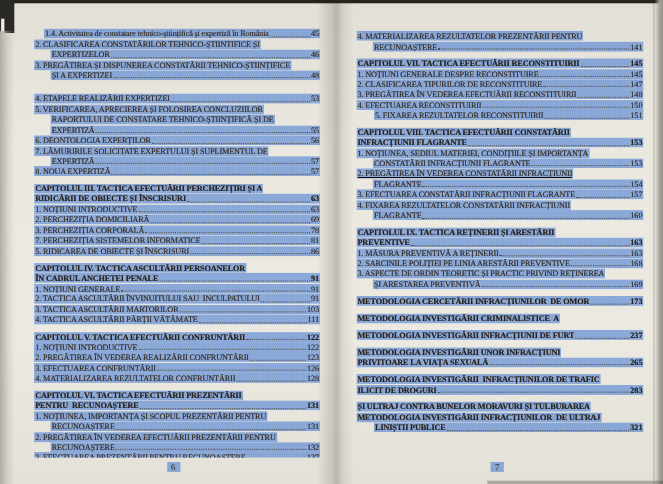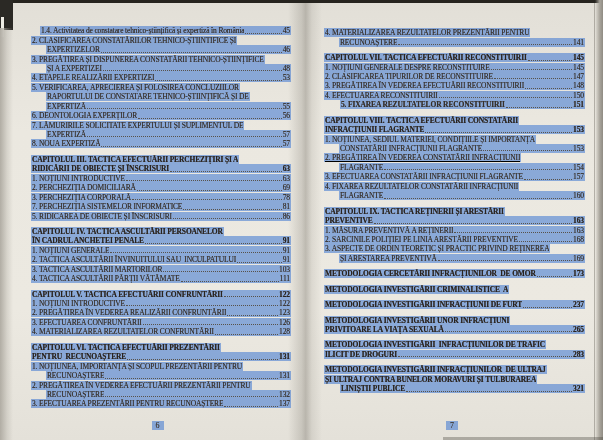--- a/index.html
+++ b/index.html
@@ -55,21 +55,21 @@
 <div class="paper"></div>
 <div class="gutter"></div>
 
 <div class="page page-left">
   <div class="page-lines">
       <div class="row" style="padding-left: 9px;"><span class="hl full"><span class="t">1.4. Activitatea de constatare tehnico-științifică și expertiză în România</span><span class="dots"></span><span class="pg">45</span></span></div>
       <div class="row" style="padding-left: 0px;"><span class="hl"><span class="t">2. CLASIFICAREA CONSTATĂRILOR TEHNICO-ȘTIINTIFICE ȘI</span></span></div>
       <div class="row" style="padding-left: 15px;"><span class="hl full"><span class="t">EXPERTIZELOR</span><span class="dots"></span><span class="pg">46</span></span></div>
       <div class="row" style="padding-left: 0px;"><span class="hl"><span class="t">3. PREGĂTIREA ȘI DISPUNEREA CONSTATĂRII TEHNICO-ȘTIINȚIFICE</span></span></div>
       <div class="row" style="padding-left: 15px;"><span class="hl full"><span class="t">ȘI A EXPERTIZEI</span><span class="dots"></span><span class="pg">48</span></span></div>
-      <div class="row" style="padding-left: 0px;"><span class="hl full"><span class="t">4. ETAPELE REALIZĂRII EXPERTIZEI</span><span class="dots"></span><span class="pg">53</span></span></div>
+      <div class="row" style="padding-left: 0px; margin-top: 12px;"><span class="hl full"><span class="t">4. ETAPELE REALIZĂRII EXPERTIZEI</span><span class="dots"></span><span class="pg">53</span></span></div>
       <div class="row" style="padding-left: 0px;"><span class="hl"><span class="t">5. VERIFICAREA, APRECIEREA ȘI FOLOSIREA CONCLUZIILOR</span></span></div>
       <div class="row" style="padding-left: 15px;"><span class="hl"><span class="t">RAPORTULUI DE CONSTATARE TEHNICO-ȘTIINȚIFICĂ ȘI DE</span></span></div>
       <div class="row" style="padding-left: 15px;"><span class="hl full"><span class="t">EXPERTIZĂ</span><span class="dots"></span><span class="pg">55</span></span></div>
       <div class="row" style="padding-left: 0px;"><span class="hl full"><span class="t">6. DEONTOLOGIA EXPERȚILOR</span><span class="dots"></span><span class="pg">56</span></span></div>
       <div class="row" style="padding-left: 0px;"><span class="hl"><span class="t">7. LĂMURIRILE SOLICITATE EXPERTULUI ȘI SUPLIMENTUL DE</span></span></div>
       <div class="row" style="padding-left: 15px;"><span class="hl full"><span class="t">EXPERTIZĂ</span><span class="dots"></span><span class="pg">57</span></span></div>
       <div class="row" style="padding-left: 0px;"><span class="hl full"><span class="t">8. NOUA EXPERTIZĂ</span><span class="dots"></span><span class="pg">57</span></span></div>
       <div class="row gap"></div>
       <div class="row" style="padding-left: 0px;"><span class="hl bold"><span class="t">CAPITOLUL III. TACTICA EFECTUĂRII PERCHEZIȚIRI ȘI A</span></span></div>
       <div class="row" style="padding-left: 0px;"><span class="hl full bold"><span class="t">RIDICĂRII DE OBIECTE ȘI ÎNSCRISURI</span><span class="dots"></span><span class="pg">63</span></span></div>
@@ -106,21 +106,21 @@
 <div class="page page-right">
   <div class="page-lines">
       <div class="row" style="padding-left: 0px;"><span class="hl"><span class="t">4. MATERIALIZAREA REZULTATELOR PREZENTĂRII PENTRU</span></span></div>
       <div class="row" style="padding-left: 15px;"><span class="hl full"><span class="t">RECUNOAȘTERE</span><span class="dots"></span><span class="pg">141</span></span></div>
       <div class="row gap"></div>
       <div class="row" style="padding-left: 0px;"><span class="hl full bold"><span class="t">CAPITOLUL VII. TACTICA EFECTUĂRII RECONSTITUIRII</span><span class="dots"></span><span class="pg">145</span></span></div>
       <div class="row" style="padding-left: 0px;"><span class="hl full"><span class="t">1. NOȚIUNI GENERALE DESPRE RECONSTITUIRE</span><span class="dots"></span><span class="pg">145</span></span></div>
       <div class="row" style="padding-left: 0px;"><span class="hl full"><span class="t">2. CLASIFICAREA TIPURILOR DE RECONSTITUIRE</span><span class="dots"></span><span class="pg">147</span></span></div>
       <div class="row" style="padding-left: 0px; text-align: center;"><span class="hl full"><span class="t">3. PREGĂTIREA ÎN VEDEREA EFECTUĂRII RECONSTITUIRII</span><span class="dots"></span><span class="pg">148</span></span></div>
       <div class="row" style="padding-left: 0px;"><span class="hl full"><span class="t">4. EFECTUAREA RECONSTITUIRII</span><span class="dots"></span><span class="pg">150</span></span></div>
-      <div class="row" style="padding-left: 16px; font-weight: bold;"><span class="hl full"><span class="t">5. FIXAREA REZULTATELOR RECONSTITUIRII</span><span class="dots"></span><span class="pg">151</span></span></div>
+      <div class="row" style="padding-left: 16px;"><span class="hl full"><span class="t">5. FIXAREA REZULTATELOR RECONSTITUIRII</span><span class="dots"></span><span class="pg">151</span></span></div>
       <div class="row gap"></div>
       <div class="row" style="padding-left: 0px;"><span class="hl bold"><span class="t">CAPITOLUL VIII. TACTICA EFECTUĂRII CONSTATĂRII</span></span></div>
       <div class="row" style="padding-left: 0px;"><span class="hl full bold"><span class="t">INFRACȚIUNII FLAGRANTE</span><span class="dots"></span><span class="pg">153</span></span></div>
       <div class="row" style="padding-left: 0px; align-items: center;"><span class="hl"><span class="t">1. NOȚIUNEA, SEDIUL MATERIEI, CONDIȚIILE ȘI IMPORTANȚA</span></span></div>
       <div class="row" style="padding-left: 15px;"><span class="hl full"><span class="t">CONSTATĂRII INFRACȚIUNII FLAGRANTE</span><span class="dots"></span><span class="pg">153</span></span></div>
       <div class="row" style="padding-left: 0px; text-decoration: underline;"><span class="hl"><span class="t">2. PREGĂTIREA ÎN VEDEREA CONSTATĂRII INFRACȚIUNII</span></span></div>
       <div class="row" style="padding-left: 15px;"><span class="hl full"><span class="t">FLAGRANTE</span><span class="dots"></span><span class="pg">154</span></span></div>
       <div class="row" style="padding-left: 0px;"><span class="hl full"><span class="t">3. EFECTUAREA CONSTATĂRII INFRACȚIUNII FLAGRANTE</span><span class="dots"></span><span class="pg">157</span></span></div>
       <div class="row" style="padding-left: 0px;"><span class="hl"><span class="t">4. FIXAREA REZULTATELOR CONSTATĂRII INFRACȚIUNII</span></span></div>
       <div class="row" style="padding-left: 15px;"><span class="hl full"><span class="t">FLAGRANTE</span><span class="dots"></span><span class="pg">160</span></span></div>
@@ -137,22 +137,22 @@
       <div class="row" style="padding-left: 0px;"><span class="hl bold"><span class="t">METODOLOGIA INVESTIGĂRII CRIMINALISTICE  A</span></span></div>
       <div class="row gap"></div>
       <div class="row" style="padding-left: 0px;"><span class="hl full bold"><span class="t">METODOLOGIA INVESTIGĂRII INFRACȚIUNII DE FURT</span><span class="dots"></span><span class="pg">237</span></span></div>
       <div class="row gap"></div>
       <div class="row" style="padding-left: 0px;"><span class="hl bold"><span class="t">METODOLOGIA INVESTIGĂRII UNOR INFRACȚIUNI</span></span></div>
       <div class="row" style="padding-left: 0px;"><span class="hl full bold"><span class="t">PRIVITOARE LA VIAȚA SEXUALĂ</span><span class="dots"></span><span class="pg">265</span></span></div>
       <div class="row gap"></div>
       <div class="row" style="padding-left: 0px;"><span class="hl bold"><span class="t">METODOLOGIA INVESTIGĂRII  INFRACȚIUNILOR DE TRAFIC</span></span></div>
       <div class="row" style="padding-left: 0px;"><span class="hl full bold"><span class="t">ILICIT DE DROGURI</span><span class="dots"></span><span class="pg">283</span></span></div>
       <div class="row gap"></div>
+      <div class="row" style="padding-left: 0px;"><span class="hl bold"><span class="t">ȘI ULTRAJ CONTRA BUNELOR MORAVURI ȘI TULBURAREA</span></span></div>
       <div class="row" style="padding-left: 0px;"><span class="hl bold"><span class="t">METODOLOGIA INVESTIGĂRII INFRACȚIUNILOR  DE ULTRAJ</span></span></div>
-      <div class="row" style="padding-left: 0px;"><span class="hl bold"><span class="t">ȘI ULTRAJ CONTRA BUNELOR MORAVURI ȘI TULBURAREA</span></span></div>
       <div class="row" style="padding-left: 16px; justify-content: flex-end;"><span class="hl full bold"><span class="t">LINIȘTII PUBLICE</span><span class="dots"></span><span class="pg">321</span></span></div>
     </div>
   <div class="folio"><span>7</span></div>
 </div>
 
 <div class="edge-top"></div>
 <div class="edge-top-left-block"></div>
 <div class="edge-top-left-sliver"></div>
 <div class="edge-left-soft"></div>
 <div class="edge-right-line"></div>

